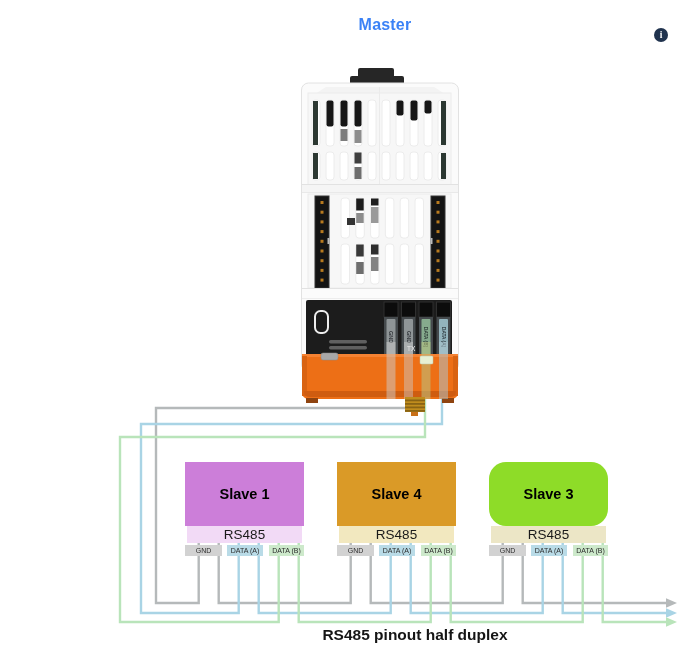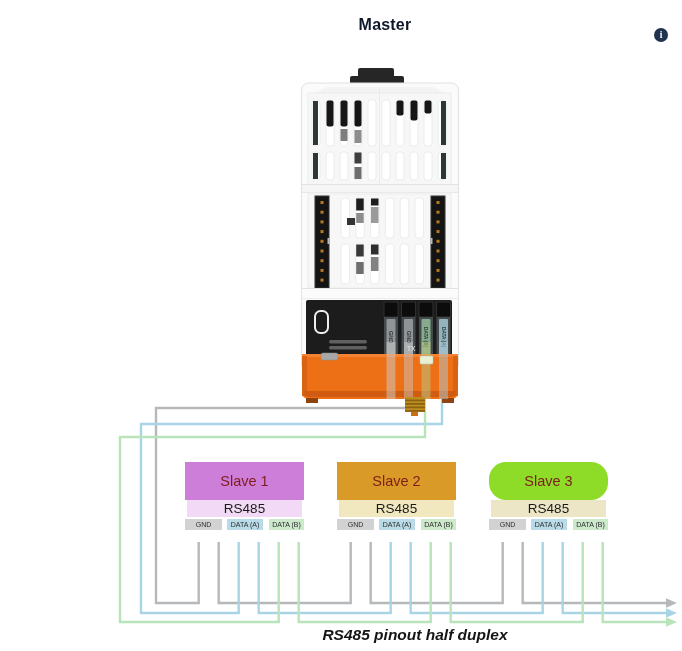--- a/index.html
+++ b/index.html
@@ -3,41 +3,41 @@
 <meta charset="utf-8">
 <style>
   html,body{margin:0;padding:0;background:#ffffff;}
   #stage{
     position:relative;width:682px;height:651px;background:#ffffff;overflow:hidden;
     font-family:"Liberation Sans",sans-serif;
   }
   
   .page-title{
     position:absolute;left:300px;top:16px;width:170px;text-align:center;
-    font-size:16px;font-weight:600;color:#0f172a;letter-spacing:.2px;z-index:5;
+    font-size:16px;font-weight:600;color:#3b82f6;letter-spacing:.2px;z-index:5;
   }
   .caption{
     position:absolute;left:265px;top:626px;width:300px;text-align:center;
-    font-size:15.5px;font-weight:600;color:#151515;z-index:5;font-style:italic;
+    font-size:15.5px;font-weight:600;color:#151515;z-index:5;
   }
   .info-btn{
     position:absolute;left:654px;top:28px;width:14px;height:14px;border-radius:50%;
     background:#20334e;color:#ffffff;font-size:9.5px;font-weight:bold;
     display:flex;align-items:center;justify-content:center;z-index:5;cursor:pointer;
     font-family:"Liberation Serif",serif;
   }
   
   #wires{position:absolute;left:0;top:0;z-index:1;}
   
   #device{position:absolute;left:300px;top:66px;width:160px;height:350px;z-index:2;}
   
   .slave{position:absolute;top:462px;width:119px;z-index:2;}
   .slave-header{
-    height:38px;display:flex;align-items:center;justify-content:center;
-    font-size:14.5px;font-weight:400;color:#7f1d1d;
+    height:64px;display:flex;align-items:center;justify-content:center;
+    font-size:14.5px;font-weight:700;color:#000000;
   }
   .slave-band{
     height:17px;margin:0 2px;display:flex;align-items:center;justify-content:center;
     font-size:13.5px;font-weight:500;color:#1a1a1a;
   }
   .slave-pins{position:relative;height:12px;margin-top:2px;}
   .pin{
     position:absolute;top:0;height:11px;display:flex;align-items:center;justify-content:center;
     font-size:7px;color:#2c2c2c;white-space:nowrap;
   }
@@ -275,21 +275,21 @@
     <div class="slave-header">Slave 1</div>
     <div class="slave-band">RS485</div>
     <div class="slave-pins">
       <div class="pin pin-gnd">GND</div>
       <div class="pin pin-a">DATA (A)</div>
       <div class="pin pin-b">DATA (B)</div>
     </div>
   </div>
 
   <div class="slave s2" style="left:337px">
-    <div class="slave-header">Slave 2</div>
+    <div class="slave-header">Slave 4</div>
     <div class="slave-band">RS485</div>
     <div class="slave-pins">
       <div class="pin pin-gnd">GND</div>
       <div class="pin pin-a">DATA (A)</div>
       <div class="pin pin-b">DATA (B)</div>
     </div>
   </div>
 
   <div class="slave s3" style="left:489px">
     <div class="slave-header">Slave 3</div>

